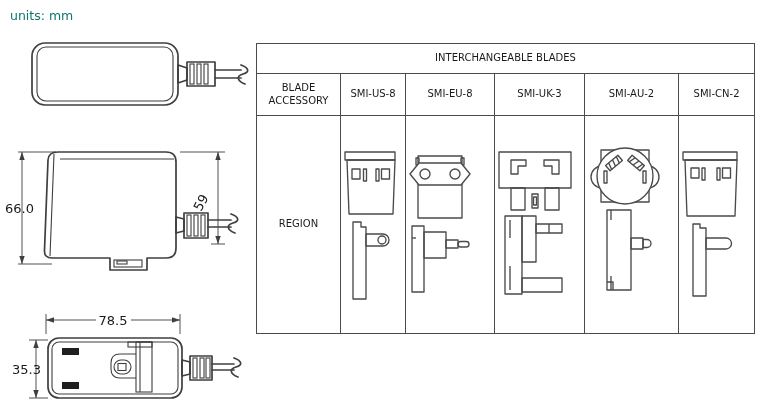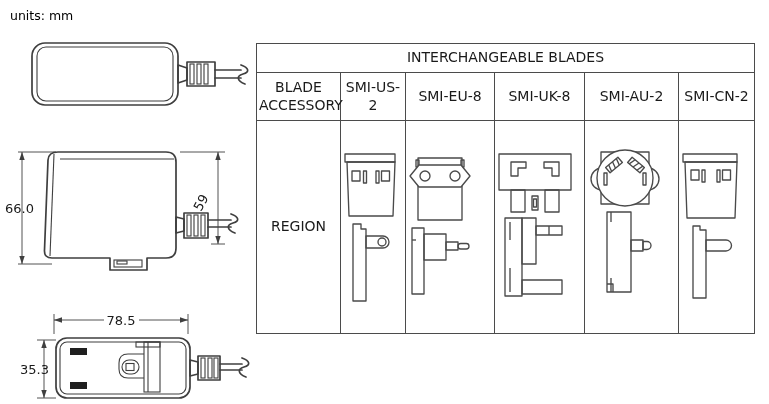--- a/index.html
+++ b/index.html
@@ -1,32 +1,32 @@
 <!DOCTYPE html>
 <html><head>
 <meta charset="utf-8">
 <style>
   html,body{margin:0;padding:0;background:#ffffff;}
   #canvas{position:relative;width:769px;height:404px;background:#ffffff;overflow:hidden;
           font-family:"DejaVu Sans","Liberation Sans",sans-serif;color:#1a1a1a;}
-  .units{position:absolute;left:10px;top:8px;font-size:12.5px;color:#000000;}
+  .units{position:absolute;left:10px;top:8px;font-size:12.5px;color:#0f766e;}
   .drawing{position:absolute;text-decoration:underline;}
   svg{display:block;}
   .ln{stroke:#3f3f3f;stroke-width:1.7;fill:none;stroke-linejoin:round;stroke-linecap:round;}
   .lnthin{stroke:#3f3f3f;stroke-width:1.1;fill:none;}
   .dim{stroke:#3f3f3f;stroke-width:0.9;fill:none;}
   .arr{fill:#3f3f3f;stroke:none;}
   .dimtxt{font-family:"DejaVu Sans","Liberation Sans",sans-serif;font-size:13px;fill:#1a1a1a;}
   .dark{fill:#1f1f1f;stroke:none;}
   .bl{stroke:#4a4a4a;stroke-width:1.35;fill:none;stroke-linejoin:round;}
   .blf{stroke:#4a4a4a;stroke-width:1.35;fill:#ffffff;stroke-linejoin:round;}
   table.spec{position:absolute;left:256px;top:43px;width:498px;height:291px;
              border-collapse:collapse;table-layout:fixed;}
   table.spec td{border:1.5px solid #4b4b4b;text-align:center;vertical-align:middle;
-                font-size:14px;line-height:1.25;padding:1px 2px;color:#1a1a1a;}
+                font-size:10px;line-height:1.25;padding:1px 2px;color:#1a1a1a;}
   td.titlecell{height:20px;}
   tr.r-designator td{height:30px;}
   tr.r-region td{height:32px;}
   tr.r-accessory td{height:30px;}
   td.bladecell{height:165px;}
 </style>
 </head>
 <body>
 
 <div id="canvas">
@@ -75,21 +75,21 @@
 
       <line class="dim" x1="176" y1="20" x2="221" y2="20"></line>
       <line class="dim" x1="207" y1="112" x2="221" y2="112"></line>
       <line class="dim" x1="214" y1="20" x2="214" y2="112"></line>
       <polygon class="arr" points="214,20 211.3,28 216.7,28"></polygon>
       <polygon class="arr" points="214,112 211.3,104 216.7,104"></polygon>
       <text class="dimtxt" transform="translate(197,80) rotate(-62)">59</text>
     </svg>
   </div>
 
-  <div class="drawing" style="left:20px;top:298px;">
+  <div class="drawing" style="left:12px;top:298px;">
     <svg width="248" height="104" viewBox="0 0 248 104">
 
       <line class="dim" x1="34" y1="16" x2="34" y2="36"></line>
       <line class="dim" x1="168" y1="16" x2="168" y2="36"></line>
       <line class="dim" x1="34" y1="22" x2="84" y2="22"></line>
       <line class="dim" x1="119" y1="22" x2="168" y2="22"></line>
       <polygon class="arr" points="34,22 42,19.3 42,24.7"></polygon>
       <polygon class="arr" points="168,22 160,19.3 160,24.7"></polygon>
       <text class="dimtxt" x="101" y="27" text-anchor="middle">78.5</text>
 
@@ -131,23 +131,23 @@
       <col style="width:90px">
         <col style="width:94px">
         <col style="width:76px">
     </colgroup>
     <tbody>
       <tr>
         <td class="titlecell" colspan="6">INTERCHANGEABLE BLADES</td>
       </tr>
       <tr class="r-accessory">
         <td>BLADE ACCESSORY</td>
-        <td>SMI-US-2</td>
+        <td>SMI-US-8</td>
         <td>SMI-EU-8</td>
-        <td>SMI-UK-8</td>
+        <td>SMI-UK-3</td>
         <td>SMI-AU-2</td>
         <td>SMI-CN-2</td>
       </tr>
       <tr>
         <td class="bladecell">REGION</td>
 
         <td class="bladecell">
           <svg width="56" height="158" viewBox="0 0 56 158">
             <rect class="bl" x="2" y="6" width="50" height="8"></rect>
             <polygon class="bl" points="4,14 52,14 50,68 6,68"></polygon>

